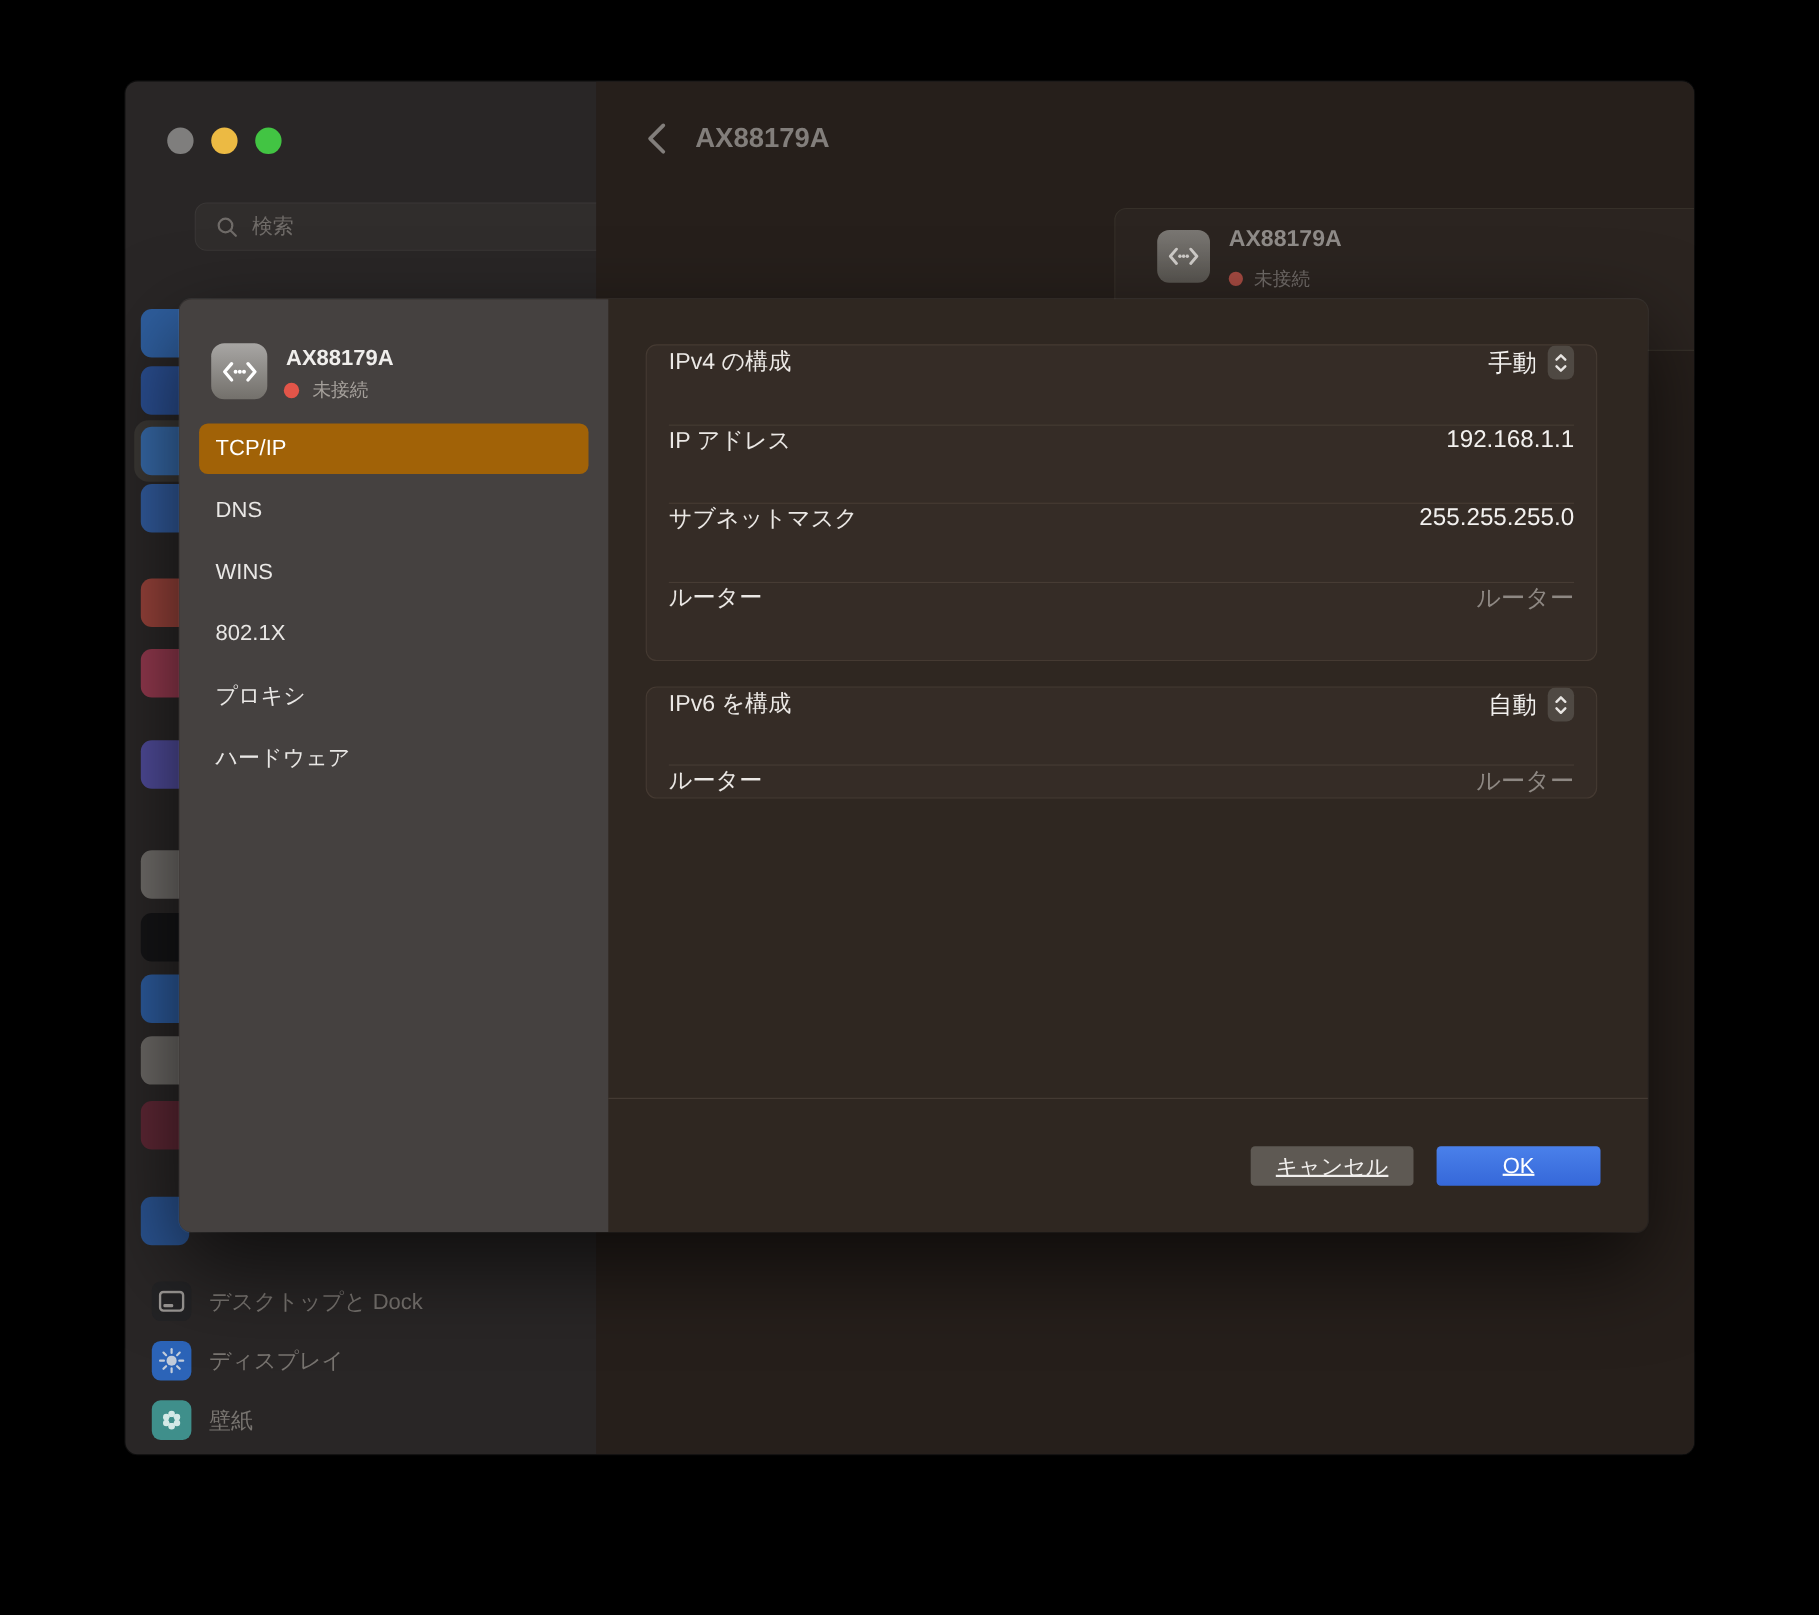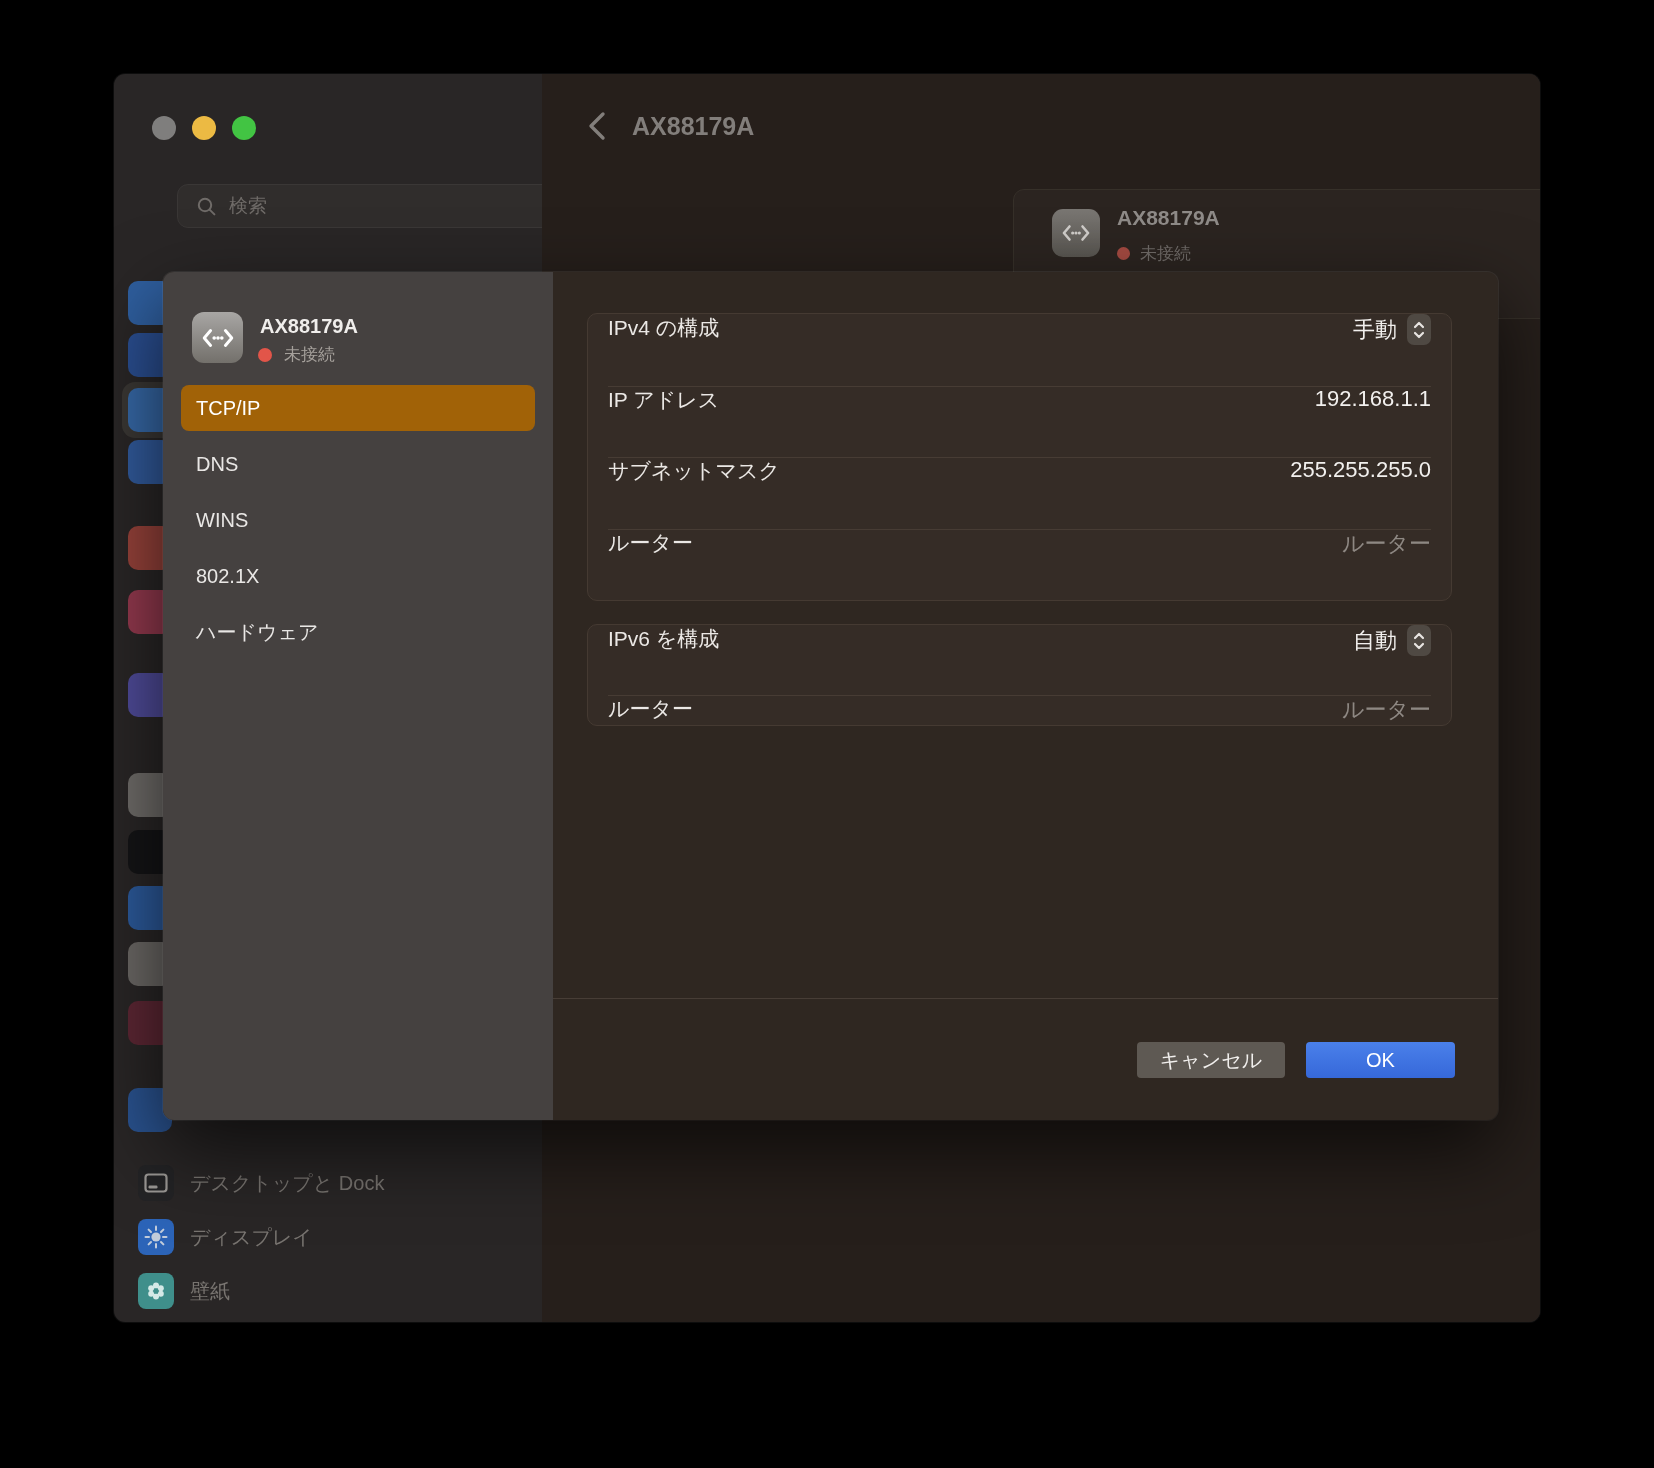--- a/index.html
+++ b/index.html
@@ -62,21 +62,21 @@
     padding:0 20px;box-sizing:border-box;}
   .card1 .frow{height:71.5px;}
   .card2 .frow{height:70px;}
   .frow:not(:first-child)::before{content:"";position:absolute;left:20px;right:20px;top:0;height:1px;background:#473c34;}
   .flabel{color:#ebe8e5;font-size:21px;}
   .fvalue{color:#f2f0ee;font-size:22px;display:flex;align-items:center;gap:10px;}
   .fvalue.ph{color:#8e8883;}
   .stepper{width:24px;height:31px;border-radius:7px;background:#4f4943;display:flex;align-items:center;justify-content:center;}
   .footer-line{position:absolute;left:390px;right:0;top:726px;height:1px;background:#473d36;}
   .btn{position:absolute;top:770px;height:36px;border-radius:4px;display:flex;align-items:center;justify-content:center;
-    font-size:20px;color:#f1efed;}
+    font-size:20px;color:#f1efed;text-decoration:underline;}
   .btn-cancel{left:974px;width:148px;background:#5e5953;}
   .btn-ok{left:1143px;width:149px;background:linear-gradient(180deg,#4a80ea,#3668d9);color:#fff;}
   svg{display:block;}
 </style>
 </head>
 <body>
 
 <div class="stage">
 
   <div class="window">
@@ -208,20 +208,21 @@
       <div class="dlg-name">AX88179A</div>
       <div class="dlg-status">
         <span class="dot" id="dlg-dot" style="background: rgb(226, 85, 73);"></span>
         <span>未接続</span>
       </div>
       <div class="menu">
         <div class="menu-row sel" id="menu-sel" style="background: #a16207;">TCP/IP</div>
         <div class="menu-row">DNS</div>
         <div class="menu-row">WINS</div>
         <div class="menu-row">802.1X</div>
+        <div class="menu-row">プロキシ</div>
         <div class="menu-row">ハードウェア</div>
       </div>
     </div>
 
     <div class="card card1">
       <div class="frow">
         <span class="flabel">IPv4 の構成</span>
         <span class="fvalue">
           <span>手動</span>
           <span class="stepper">

